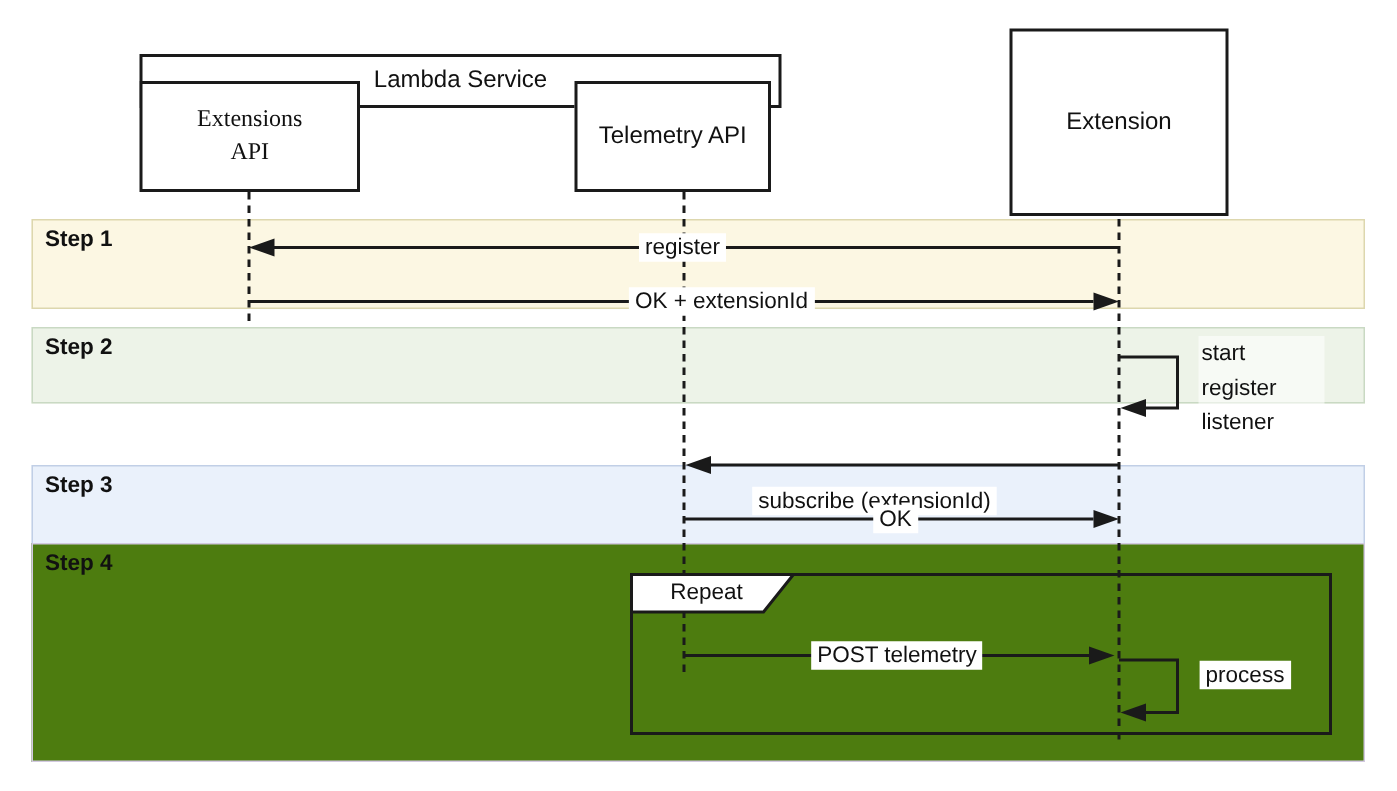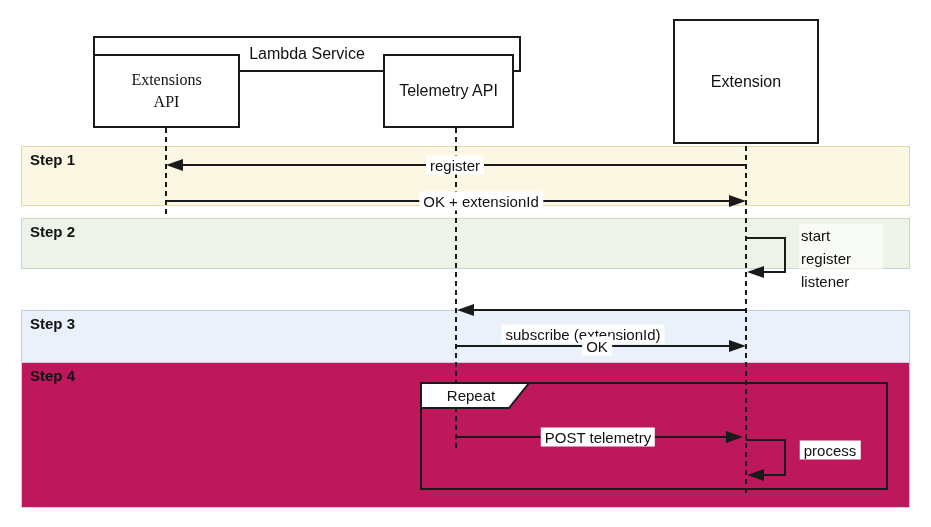--- a/index.html
+++ b/index.html
@@ -47,21 +47,21 @@
 
   <div class="band" id="band-1" style="background-color: rgb(252, 247, 227); border-color: rgb(221, 215, 174);">
     <span class="step-label">Step 1</span>
   </div>
   <div class="band" id="band-2" style="background-color: rgb(237, 243, 232); border-color: rgb(201, 217, 195);">
     <span class="step-label">Step 2</span>
   </div>
   <div class="band" id="band-3" style="background-color: rgb(234, 241, 251); border-color: rgb(193, 207, 230); margin-top: 20px;">
     <span class="step-label">Step 3</span>
   </div>
-  <div class="band" id="band-4" style="background-color: #be185d; border-color: rgb(210, 201, 224);">
+  <div class="band" id="band-4" style="background-color: #4d7c0f; border-color: rgb(210, 201, 224);">
     <span class="step-label">Step 4</span>
   </div>
 
   <svg id="lines" viewBox="0 0 931 527" xmlns="http://www.w3.org/2000/svg">
     <g stroke="#1a1a1a" stroke-width="2" fill="none">
       <path d="M166 128 V218" stroke-dasharray="5,4"></path>
       <path d="M456 128 V450" stroke-dasharray="5,4"></path>
       <path d="M746 128 V493" stroke-dasharray="5,4"></path>
 
       <rect x="421" y="383" width="466" height="106"></rect>

